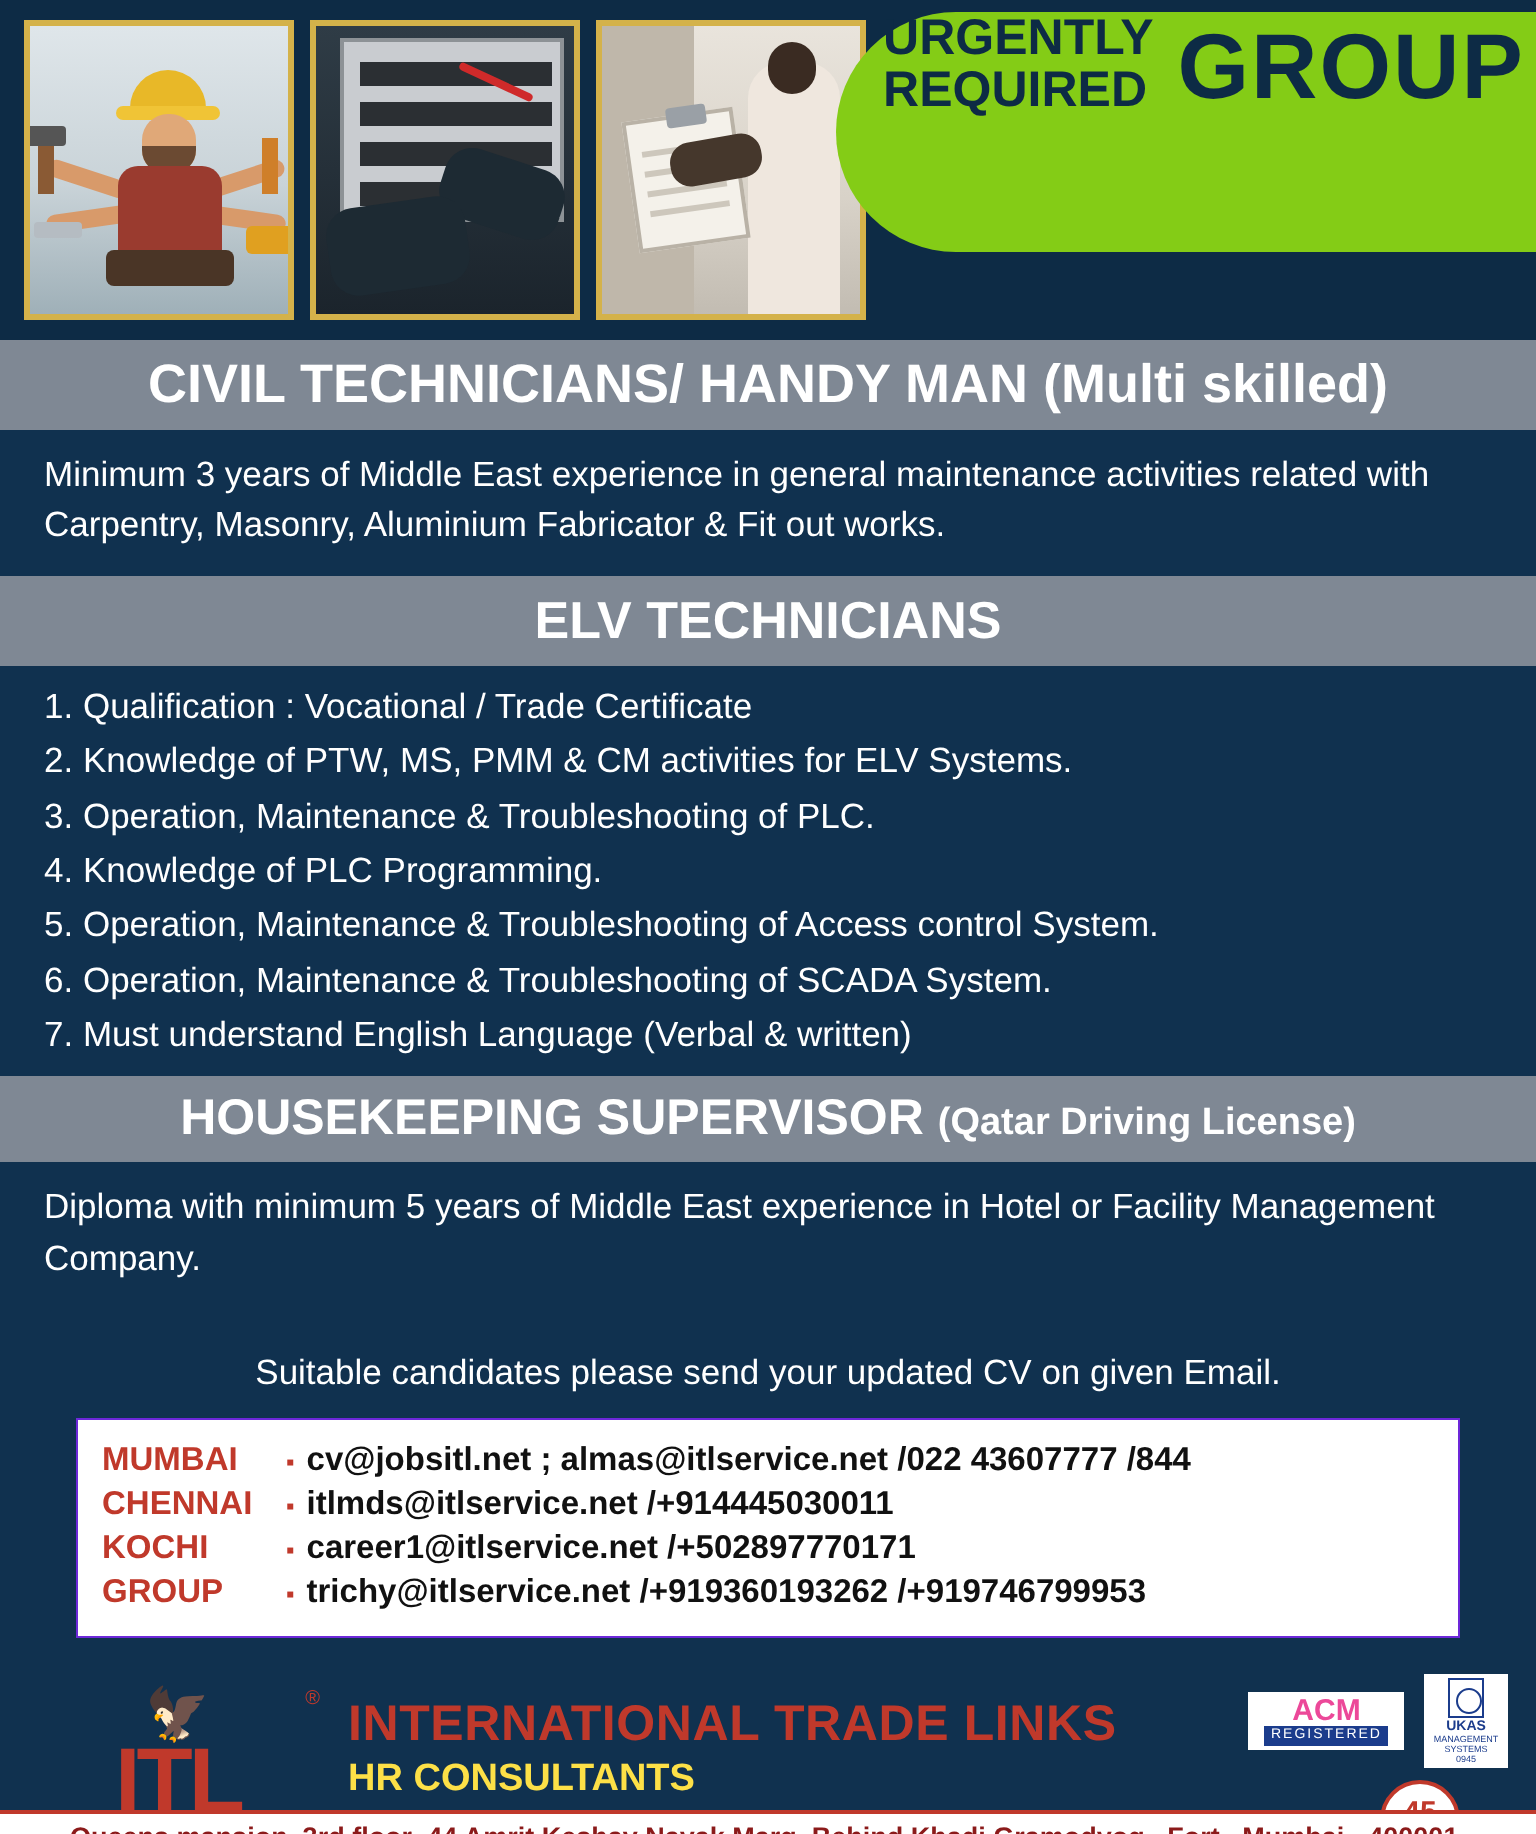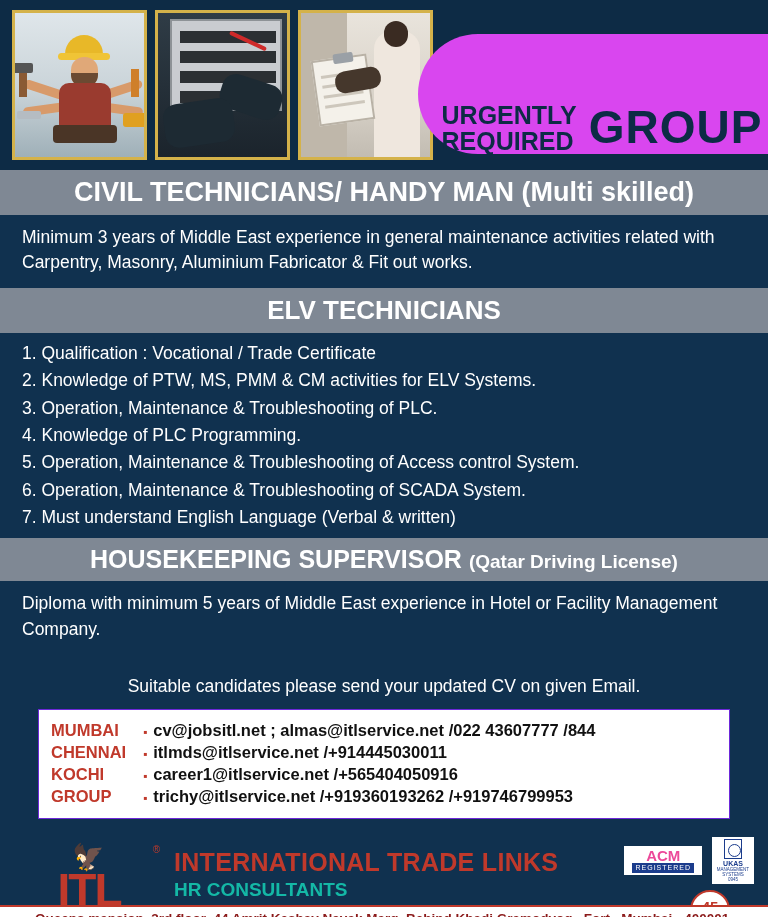--- a/index.html
+++ b/index.html
@@ -56,23 +56,23 @@
   .p3 { background:linear-gradient(#e9e4dc 0%, #d8d2c8 60%, #c2bcb2 100%); }
   .p3 .door { position:absolute; left:0; top:0; width:46px; height:150px; background:#bfb7aa; }
   .p3 .person { position:absolute; right:10px; top:18px; width:46px; height:132px; background:#efe7de; border-radius:18px 18px 0 0; }
   .p3 .head { position:absolute; right:22px; top:8px; width:24px; height:26px; background:#3a2b22; border-radius:12px; }
   .p3 .hand { position:absolute; left:34px; top:56px; width:46px; height:22px; background:#45372c; border-radius:10px; transform:rotate(-10deg); }
   .p3 .board { position:absolute; left:14px; top:44px; width:56px; height:66px; background:#f4f1ea; border:2px solid #b9b2a6; transform:rotate(-8deg); }
   .p3 .clip { position:absolute; left:32px; top:40px; width:20px; height:10px; background:#9aa0a6; border-radius:2px; transform:rotate(-8deg); }
   .p3 .ln { position:absolute; left:6px; width:40px; height:3px; background:#cdc7bc; }
 
   .urgent-wrap {
-    position:absolute; right:0; top:34px; height:120px; width:350px;
-    background:#d946ef; border-radius:60px 0 0 60px;
-    display:flex; align-items:flex-end; justify-content:center; gap:12px; padding-left:18px;
+    position:absolute; right:0; top:6px; height:120px; width:350px;
+    background:#84cc16; border-radius:60px 0 0 60px;
+    display:flex; align-items:flex-start; justify-content:center; gap:12px; padding-left:18px;
   }
   .urgent {
     color:#0d2b45; font-weight:bold; font-size:25px; line-height:1.05; text-align:left;
   }
   .qatar { color:#0d2b45; font-weight:bold; font-size:46px; letter-spacing:1px; }
 
   
   .bar {
     background:#7f8894; text-align:center; padding:7px 4px;
     color:#ffffff; font-weight:bold;
@@ -102,21 +102,21 @@
   .footer-inner { display:flex; align-items:center; height:100%; padding:0 14px; }
 
   .logo { width:150px; position:relative; text-align:center; }
   .bird { color:#c0392b; font-size:26px; line-height:1; }
   .itl { color:#c0392b; font-weight:bold; font-size:46px; letter-spacing:-2px; line-height:0.9; }
   .group { color:#ffffff; font-size:8.5px; letter-spacing:0.5px; }
   .reg-mark { position:absolute; right:4px; top:0; color:#c0392b; font-size:10px; }
 
   .company { padding-left:10px; flex:1; }
   .company .name { color:#c0392b; font-weight:bold; font-size:25px; letter-spacing:0.3px; }
-  .company .sub { color:#14b8a6; font-weight:bold; font-size:19px; margin-top:2px; }
+  .company .sub { color:#fde047; font-weight:bold; font-size:19px; margin-top:2px; }
   .company .regd { color:#c0392b; font-weight:bold; font-size:12.5px; margin-top:3px; }
 
   .badges { display:flex; flex-direction:column; align-items:flex-end; gap:6px; width:180px; }
   .badge-row { display:flex; align-items:center; gap:10px; }
   .acm { background:#ffffff; text-align:center; padding:2px 8px; line-height:1.05; }
   .acm .t { color:#ec4899; font-weight:bold; font-size:15px; }
   .acm .b { background:#1b3c8c; color:#fff; font-size:7px; letter-spacing:1px; padding:1px 3px; }
   .ukas { background:#ffffff; text-align:center; padding:2px 4px; width:42px; }
   .ukas .box { border:1px solid #1b3c8c; height:20px; margin:0 auto 1px; width:18px; position:relative; }
   .ukas .box:after { content:''; position:absolute; left:3px; top:4px; width:11px; height:11px; border:1px solid #1b3c8c; border-radius:50%; }
@@ -226,21 +226,21 @@
       <span class="mail">cv@jobsitl.net ; almas@itlservice.net /022 43607777 /844</span>
     </div>
     <div class="contact-row">
       <span class="city">CHENNAI</span>
       <span class="sep">▪</span>
       <span class="mail">itlmds@itlservice.net /+914445030011</span>
     </div>
     <div class="contact-row">
       <span class="city">KOCHI</span>
       <span class="sep">▪</span>
-      <span class="mail">career1@itlservice.net /+565404050916</span>
+      <span class="mail">career1@itlservice.net /+502897770171</span>
     </div>
     <div class="contact-row">
       <span class="city">GROUP</span>
       <span class="sep">▪</span>
       <span class="mail">trichy@itlservice.net /+919360193262 /+919746799953</span>
     </div>
   </div>
 
   <div class="footer">
     <div class="footer-inner">

